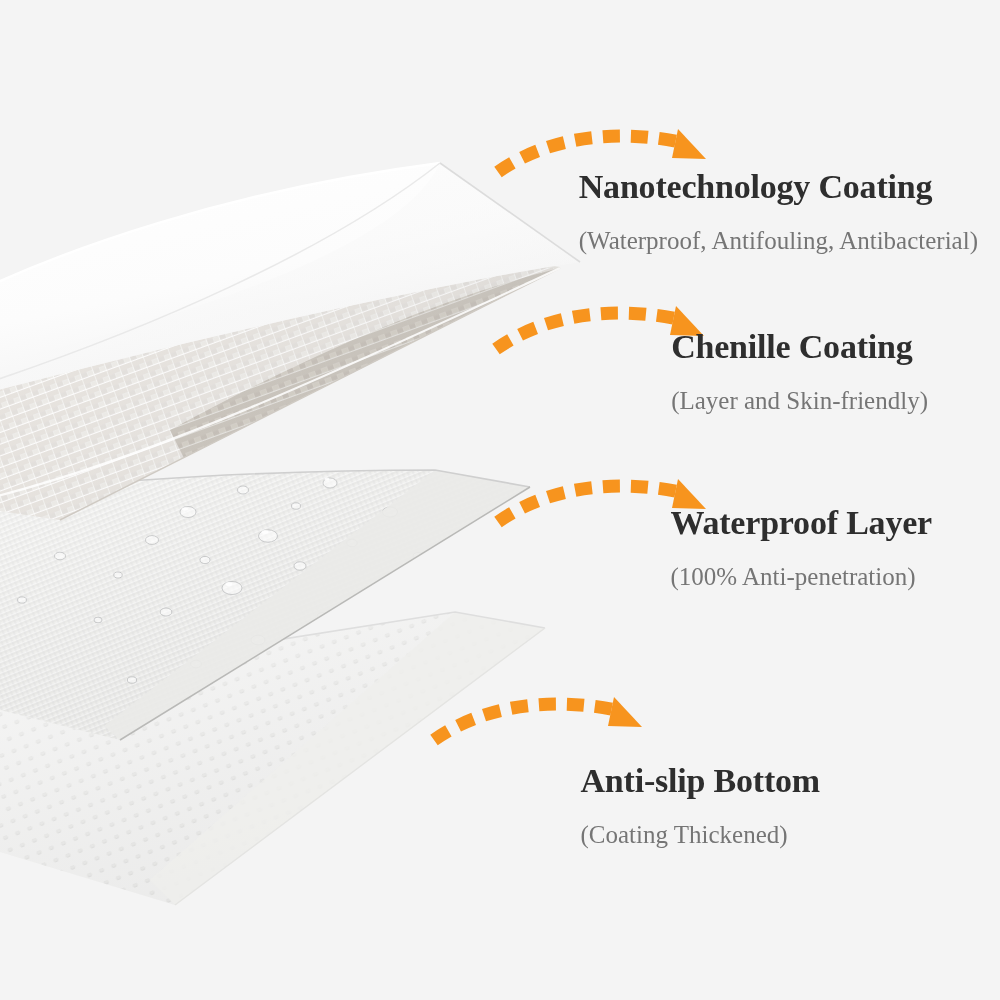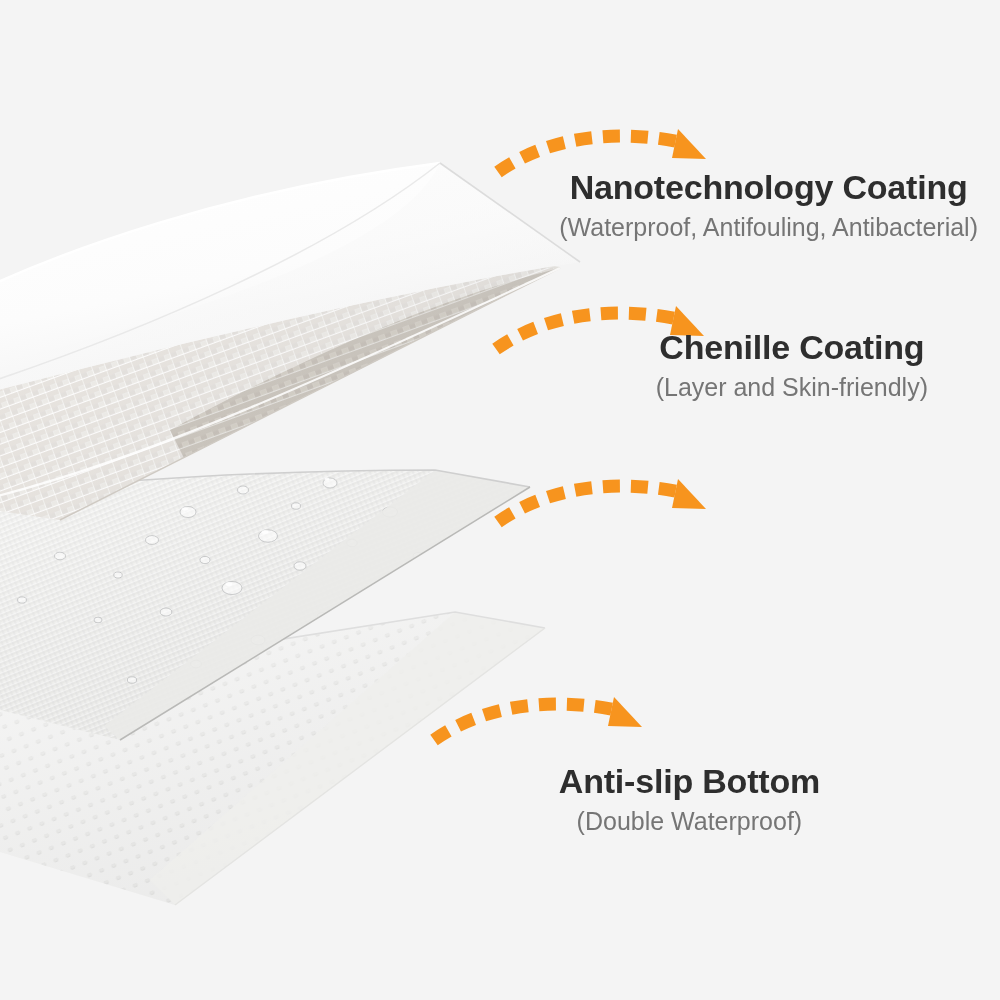--- a/index.html
+++ b/index.html
@@ -10,34 +10,34 @@
     overflow:hidden;
     position:relative;
   }
   #stage { position:absolute; inset:0; width:1000px; height:1000px; }
 
   
   #material-stack { position:absolute; inset:0; }
   #material-stack svg { position:absolute; top:0; left:0; }
 
   
-  .label-group { position:absolute; text-align:center; }
+  .label-group { position:absolute; text-align:left;font-family:Liberation Serif, serif; }
   .label-title {
     font-size:34px;
     font-weight:bold;
     color:#2e2e2e;
     letter-spacing:-0.2px;
     line-height:1.12;
     white-space:nowrap;
   }
   .label-sub {
     font-size:25px;
     color:#757575;
     line-height:1.2;
-    margin-top:6px;
+    margin-top:20px;
     white-space:nowrap;
   }
   #label-0 { right:22px;  top:168px; }
   #label-1 { right:72px;  top:328px; }
   #label-2 { right:68px;  top:504px; }
   #label-3 { right:180px; top:762px; }
 
   
   .arrow-svg { position:absolute; overflow:visible; }
   #arrow-0 { left:492px; top:128px; }
@@ -224,19 +224,23 @@
   <div id="label-0" class="label-group">
     <div class="label-title">Nanotechnology Coating</div>
     <div class="label-sub">(Waterproof, Antifouling, Antibacterial)</div>
   </div>
 
   <div id="label-1" class="label-group">
     <div class="label-title">Chenille Coating</div>
     <div class="label-sub">(Layer and Skin-friendly)</div>
   </div>
 
+  <div id="label-2" class="label-group">
+    <div class="label-title">Waterproof Layer</div>
+    <div class="label-sub">(100% Anti-penetration)</div>
+  </div>
 
   <div id="label-3" class="label-group">
     <div class="label-title">Anti-slip Bottom</div>
-    <div class="label-sub">(Double Waterproof)</div>
+    <div class="label-sub">(Coating Thickened)</div>
   </div>
 
 </div>
 
 </body></html>

